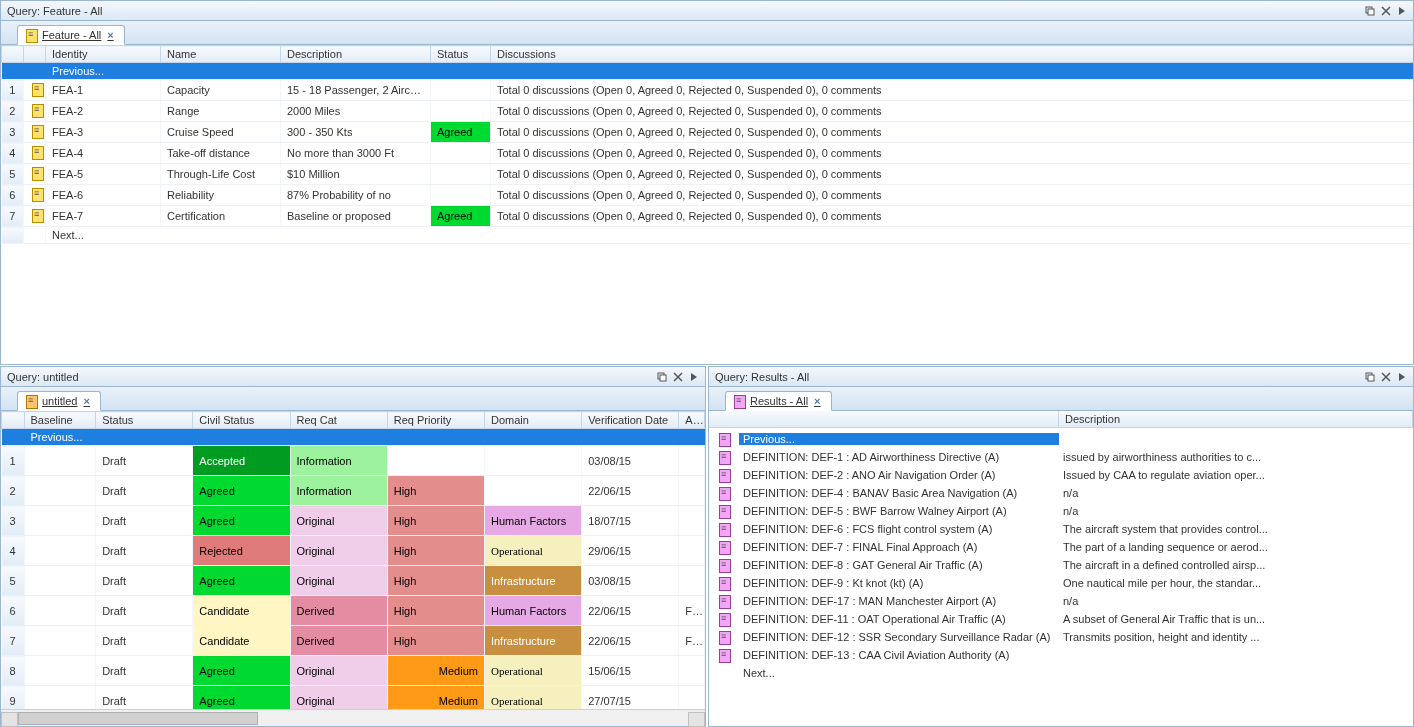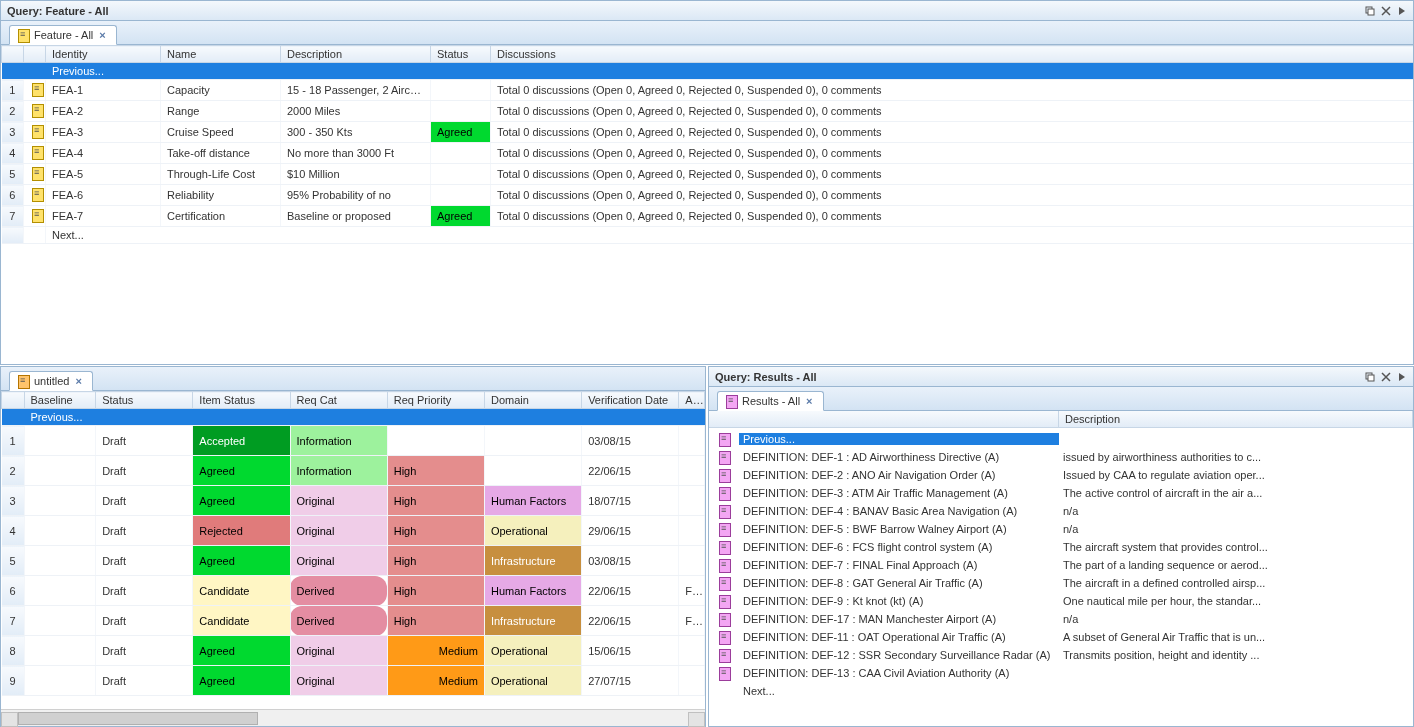--- a/index.html
+++ b/index.html
@@ -26,38 +26,39 @@
 .titlebar {
   height: 20px;
   background: linear-gradient(#f4f8fc,#dbe8f5);
   border-bottom: 1px solid #9ab6d1;
   display: flex;
   align-items: center;
   padding: 0 4px;
   font-size: 11px;
   color: #333;
 }
-.titlebar .title { flex: 1; padding-left: 2px; font-weight: bold; }
+.titlebar .title { flex: 1; padding-left: 2px; }
 .winbtn {
   width: 14px; height: 14px;
   margin-left: 2px;
   display: inline-flex;
   align-items: center; justify-content: center;
   color: #555;
   cursor: default;
 }
 .winbtn svg { width: 10px; height: 10px; }
 
 .tabstrip {
   height: 24px;
   background: linear-gradient(#e9f1fa,#d3e3f3);
   border-bottom: 1px solid #9ab6d1;
   display: flex;
   align-items: flex-end;
-  padding: 0 8px;
+  padding: 0 16px;
+  text-decoration: underline;
 }
 .tab {
   background: #fff;
   border: 1px solid #9ab6d1;
   border-bottom: 1px solid #fff;
   padding: 2px 8px 2px 6px;
   display: flex;
   align-items: center;
   gap: 4px;
   font-size: 11px;
@@ -141,25 +142,25 @@
 .next-row td {
   color: #333;
 }
 
 .cell-agreed   { background: #00d92f !important; color:#000;margin-top:33px; }
 .cell-accepted { background: #009c22 !important; color:#fff;margin-left:24px; }
 .cell-rejected { background: #e07b7b !important; color:#000; }
 .cell-candidate{ background: #fff6c4 !important; color:#000; }
 .cell-info     { background: #9df29d !important; color:#000; }
 .cell-orig     { background: #f0cde8 !important; color:#000; }
-.cell-derived  { background: #e48da2 !important; color:#000;border-radius:12px; }
+.cell-derived  { background: #e48da2 !important; color:#000; }
 .cell-high     { background: #e48d8d !important; color:#000; }
 .cell-medium   { background: #ff9a17 !important; color:#000;text-align:right; }
 .cell-hf       { background: #e6a9e6 !important; color:#000; }
-.cell-op       { background: #f5f0bd !important; color:#000; }
+.cell-op       { background: #f5f0bd !important; color:#000;font-family:Liberation Serif, serif; }
 .cell-infra    { background: #c78f3f !important; color:#fff; }
 
 .tree {
   flex: 1;
   overflow: auto;
   padding: 2px 0;
 }
 .tree-header {
   display: flex;
   border-bottom: 1px solid #c7d6e6;
@@ -294,21 +295,21 @@
       <td>Through-Life Cost</td>
       <td>$10 Million</td>
       <td class=""></td>
       <td>Total 0 discussions (Open 0, Agreed 0, Rejected 0, Suspended 0), 0 comments</td>
     </tr>
           <tr class="datarow">
       <td class="rownum">6</td>
       <td><span class="doc-icon yellow"></span></td>
       <td>FEA-6</td>
       <td>Reliability</td>
-      <td>95% Probability of no</td>
+      <td>87% Probability of no</td>
       <td class=""></td>
       <td>Total 0 discussions (Open 0, Agreed 0, Rejected 0, Suspended 0), 0 comments</td>
     </tr>
           <tr class="datarow">
       <td class="rownum">7</td>
       <td><span class="doc-icon yellow"></span></td>
       <td>FEA-7</td>
       <td>Certification</td>
       <td>Baseline or proposed</td>
       <td class="cell-agreed">Agreed</td>
@@ -318,35 +319,54 @@
             <td class="rownum"></td>
             <td></td>
             <td colspan="5">Next...</td>
           </tr>
         </tbody>
       </table>
   </div>
 </div>
 
 <div class="panel panel-bl">
+  <div class="titlebar">
+    <span class="title">Query: untitled</span>
+    <span class="winbtn">
+        <svg viewBox="0 0 10 10">
+          <rect x="1" y="1" width="6" height="6" fill="none" stroke="#555"></rect>
+          <rect x="3" y="3" width="6" height="6" fill="#fff" stroke="#555"></rect>
+        </svg>
+      </span>
+    <span class="winbtn">
+        <svg viewBox="0 0 10 10">
+          <path d="M1 1 L9 9 M9 1 L1 9" stroke="#555" stroke-width="1.5"></path>
+        </svg>
+      </span>
+    <span class="winbtn">
+        <svg viewBox="0 0 10 10">
+          <path d="M2 1 L8 5 L2 9 Z" fill="#555"></path>
+        </svg>
+      </span>
+  </div>
   <div class="tabstrip">
     <div class="tab">
       <span class="doc-icon orange"></span>
       <span>untitled</span>
       <span class="close-x">×</span>
     </div>
   </div>
   <div class="grid" style="overflow:hidden;">
     <table id="bl-table">
         <tbody>
           <tr>
             <th class="rownum"></th>
             <th style="width:70px">Baseline</th>
             <th style="width:95px">Status</th>
-            <th style="width:95px">Item Status</th>
+            <th style="width:95px">Civil Status</th>
             <th style="width:95px">Req Cat</th>
             <th style="width:95px">Req Priority</th>
             <th style="width:95px">Domain</th>
             <th style="width:95px">Verification Date</th>
             <th style="width:25px">AC<span class="sort-ind">▲</span></th>
           </tr>
           <tr class="prev-row">
             <td class="rownum"></td>
             <td colspan="8">Previous...</td>
           </tr>
@@ -507,27 +527,20 @@
           <div class="indent">
           <span class="doc-icon magenta"></span>
         </div>
           <div class="label">DEFINITION: DEF-2 : ANO Air Navigation Order (A)</div>
           <div class="desc">Issued by CAA to regulate aviation oper...</div>
         </div>
       <div class="tree-row">
           <div class="indent">
           <span class="doc-icon magenta"></span>
         </div>
-          <div class="label">DEFINITION: DEF-3 : ATM Air Traffic Management (A)</div>
-          <div class="desc">The active control of aircraft in the air a...</div>
-        </div>
-      <div class="tree-row">
-          <div class="indent">
-          <span class="doc-icon magenta"></span>
-        </div>
           <div class="label">DEFINITION: DEF-4 : BANAV Basic Area Navigation (A)</div>
           <div class="desc">n/a</div>
         </div>
       <div class="tree-row">
           <div class="indent">
           <span class="doc-icon magenta"></span>
         </div>
           <div class="label">DEFINITION: DEF-5 : BWF Barrow Walney Airport (A)</div>
           <div class="desc">n/a</div>
         </div>

